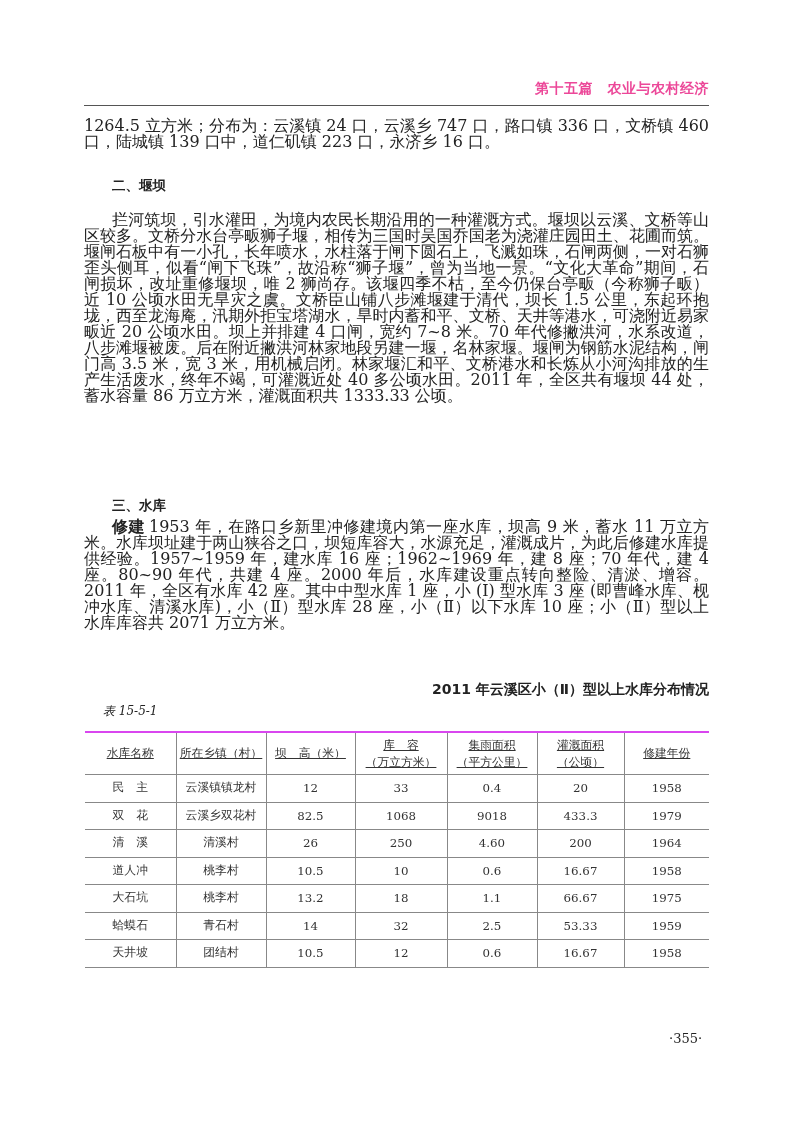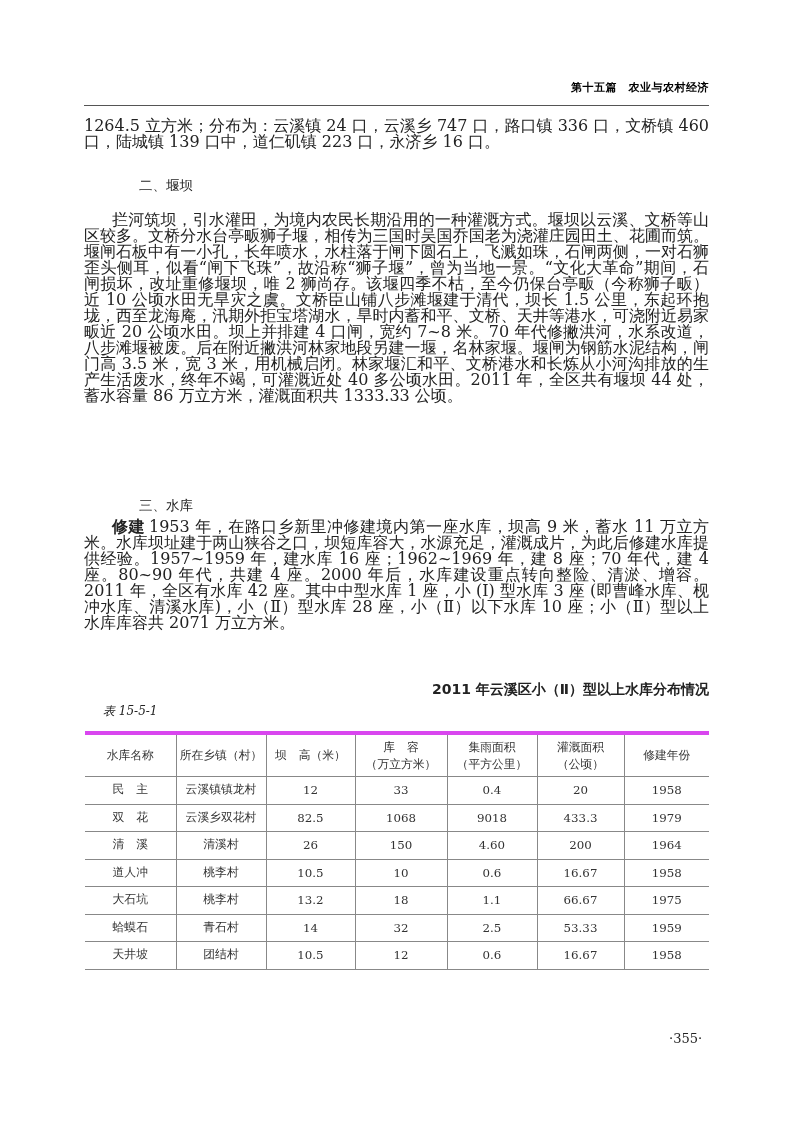--- a/index.html
+++ b/index.html
@@ -1,39 +1,39 @@
 <!DOCTYPE html>
 <html><head>
 <meta charset="utf-8">
 <style>
   html, body { margin: 0; padding: 0; background: #ffffff; }
   body { width: 793px; height: 1122px; position: relative; overflow: hidden;
          font-family: "DejaVu Serif", "Liberation Serif", serif; color: #222; }
   .header-title { position: absolute; top: 80px; right: 84px; font-family: "DejaVu Sans", "Liberation Sans", sans-serif;
-                  font-size: 11px; font-weight: bold; color: #000000; letter-spacing: 0.5px; }
+                  font-size: 14px; font-weight: bold; color: #ec4899; letter-spacing: 0.5px; }
   .header-rule { position: absolute; top: 105px; left: 84px; width: 625px; height: 1px; background: #555; }
   .body-text { position: absolute; left: 84px; width: 625px; font-size: 16px; line-height: 16px;
                text-align: justify; text-justify: inter-character; margin: 0; }
   .p1 { top: 118px; }
   .h-sec { position: absolute; left: 112px; font-family: "DejaVu Sans", "Liberation Sans", sans-serif;
-           font-size: 13.5px; font-weight: normal; margin-left: 27px; }
+           font-size: 13.5px; font-weight: bold; }
   .h2 { top: 177px; }
   .p2 { top: 212px; text-indent: 28px; }
   .h3 { top: 497px; }
   .p3 { top: 519px; text-indent: 28px; }
   .bold-lead { font-weight: bold; font-family: "DejaVu Sans", "Liberation Sans", sans-serif; margin-right: 4px; }
   .table-title { position: absolute; top: 681px; left: 84px; width: 625px; text-align: right;
                  font-family: "DejaVu Sans", "Liberation Sans", sans-serif; font-weight: bold; font-size: 14px; }
   .table-no { position: absolute; top: 703px; left: 84px; font-size: 12px; font-style: italic; margin-left: 19px; }
   table.res { position: absolute; top: 731px; left: 85px; width: 624px; border-collapse: collapse;
               font-size: 11.8px; color: #333; }
   table.res th, table.res td { text-align: center; vertical-align: middle; padding: 0;
                                border-bottom: 1px solid #888; border-right: 1px solid #888; font-weight: normal; }
   table.res tr > *:last-child { border-right: none; }
-  table.res thead tr { border-top: 4px solid #d946ef; }
+  table.res thead tr { border-top: 2px solid #d946ef; text-decoration: underline; }
   table.res th { height: 41px; line-height: 17px; }
   table.res td { height: 26.5px; }
   .page-number { position: absolute; top: 1031px; left: 669px; font-size: 13px; }
 </style>
 </head>
 <body>
 
 <div class="header-title">第十五篇　农业与农村经济</div>
 <div class="header-rule"></div>
 
@@ -102,21 +102,21 @@
         <td>82.5</td>
         <td>1068</td>
         <td>9018</td>
         <td>433.3</td>
         <td>1979</td>
       </tr>
       <tr>
         <td>清　溪</td>
         <td>清溪村</td>
         <td>26</td>
-        <td>150</td>
+        <td>250</td>
         <td>4.60</td>
         <td>200</td>
         <td>1964</td>
       </tr>
       <tr>
         <td>道人冲</td>
         <td>桃李村</td>
         <td>10.5</td>
         <td>10</td>
         <td>0.6</td>

